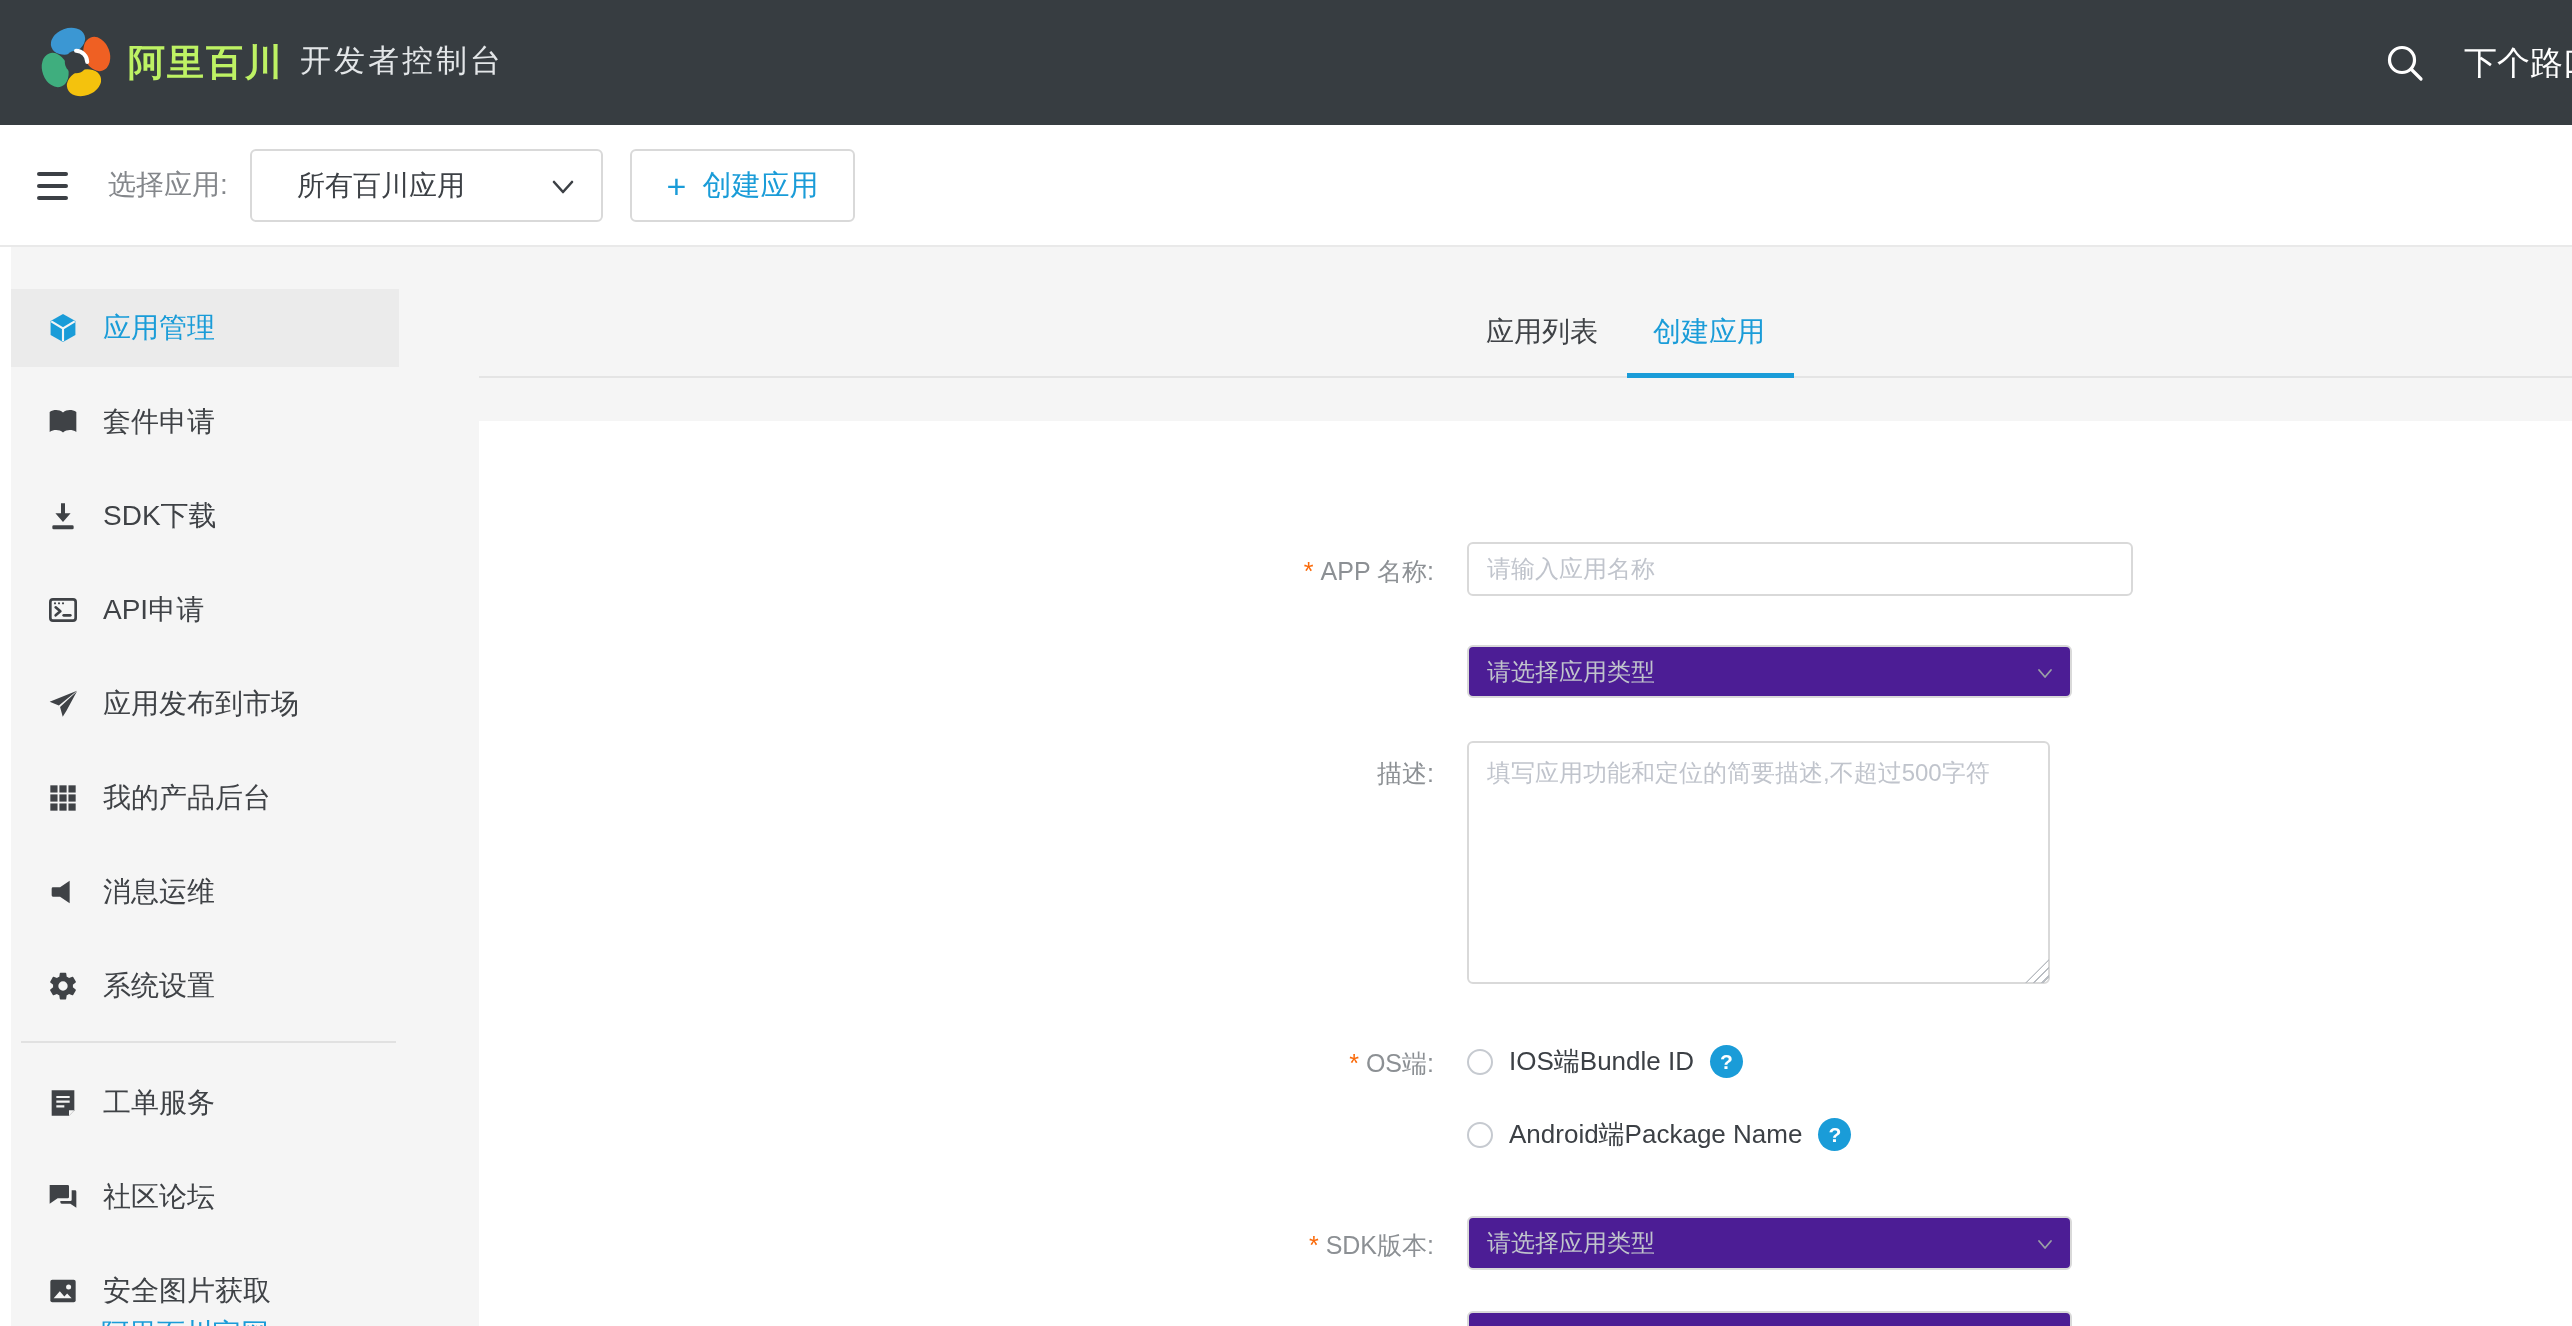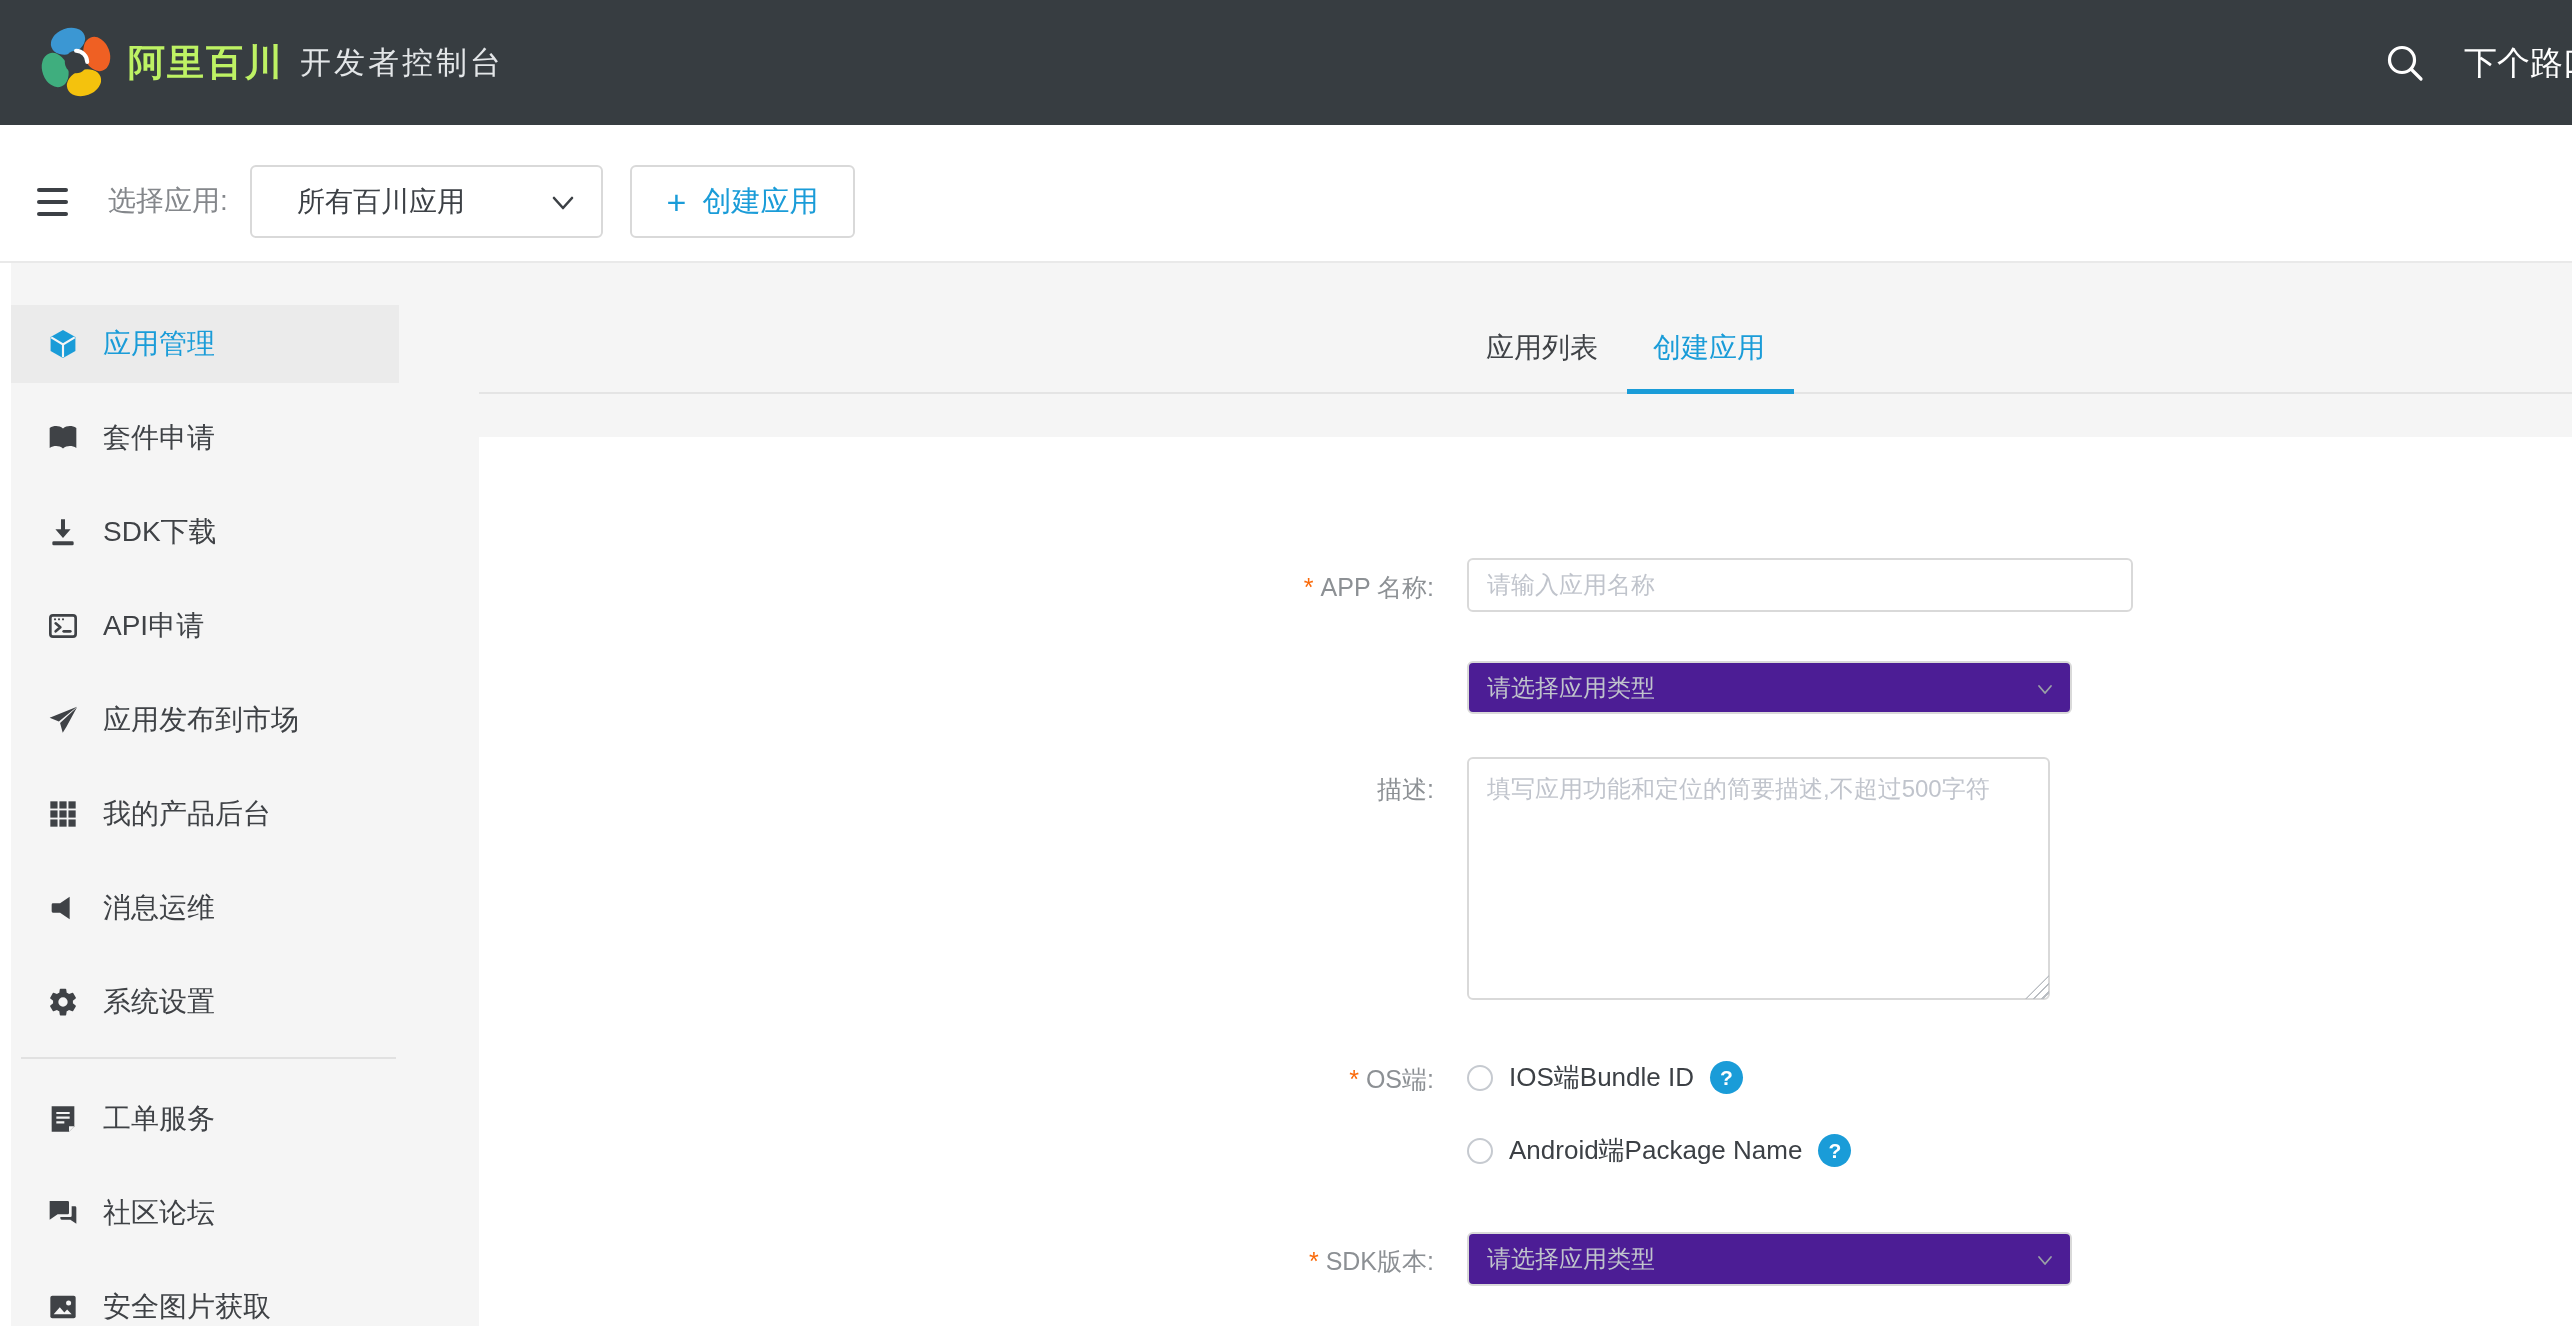--- a/index.html
+++ b/index.html
@@ -9,26 +9,26 @@
   }
   *{box-sizing:border-box;margin:0;padding:0;}
   html,body{width:2572px;height:1326px;overflow:hidden;}
   body{font-family:"Liberation Sans","DejaVu Sans",sans-serif;background:#fff;}
   .page{position:relative;width:2572px;height:1326px;overflow:hidden;}
 
   
   .header{position:relative;height:125px;background:var(--header-bg);overflow:hidden;}
   .logo{position:absolute;left:36px;top:22px;width:80px;height:80px;}
   .brand{position:absolute;left:128px;top:0;height:125px;line-height:125px;color:#bef264;font-size:37px;font-weight:bold;letter-spacing:2px;}
-  .subtitle{position:absolute;left:300px;top:0;height:158px;line-height:125px;color:#e3e6e8;font-size:31px;letter-spacing:3px;}
+  .subtitle{position:absolute;left:300px;top:0;height:158px;line-height:125px;color:#e3e6e8;font-size:31px;letter-spacing:3px;font-family:Liberation Mono, monospace;}
   .search-ic{position:absolute;left:2383px;top:41px;width:44px;height:44px;}
   .user{position:absolute;left:2464px;top:0;height:125px;line-height:125px;color:#fff;font-size:33px;white-space:nowrap;}
 
   
-  .toolbar{position:relative;height:122px;background:#fff;border-bottom:2px solid #e9e9e9;margin-top:16px;}
+  .toolbar{position:relative;height:122px;background:#fff;border-bottom:2px solid #e9e9e9;}
   .hamburger{position:absolute;left:37px;top:47px;width:31px;cursor:pointer;}
   .hamburger .bar{height:4px;background:var(--text-dark);border-radius:2px;margin-bottom:8px;}
   .hamburger .bar:last-child{margin-bottom:0;}
   .tb-label{position:absolute;left:108px;top:0;height:120px;line-height:120px;font-size:28px;color:#84878b;}
   .app-select{position:absolute;left:250px;top:24px;width:353px;height:73px;background:#fff;border:2px solid var(--border);border-radius:6px;cursor:pointer;}
   .app-select .val{position:absolute;left:45px;top:0;height:69px;line-height:69px;font-size:28px;color:var(--text-dark);}
   .app-select .chev{position:absolute;right:24px;top:22px;}
   .create-btn{position:absolute;left:630px;top:24px;width:225px;height:73px;background:#fff;border:2px solid var(--border);border-radius:6px;color:var(--accent);font-size:29px;display:flex;align-items:center;justify-content:center;gap:16px;cursor:pointer;}
   .plus{font-size:34px;font-weight:300;line-height:1;}
 

